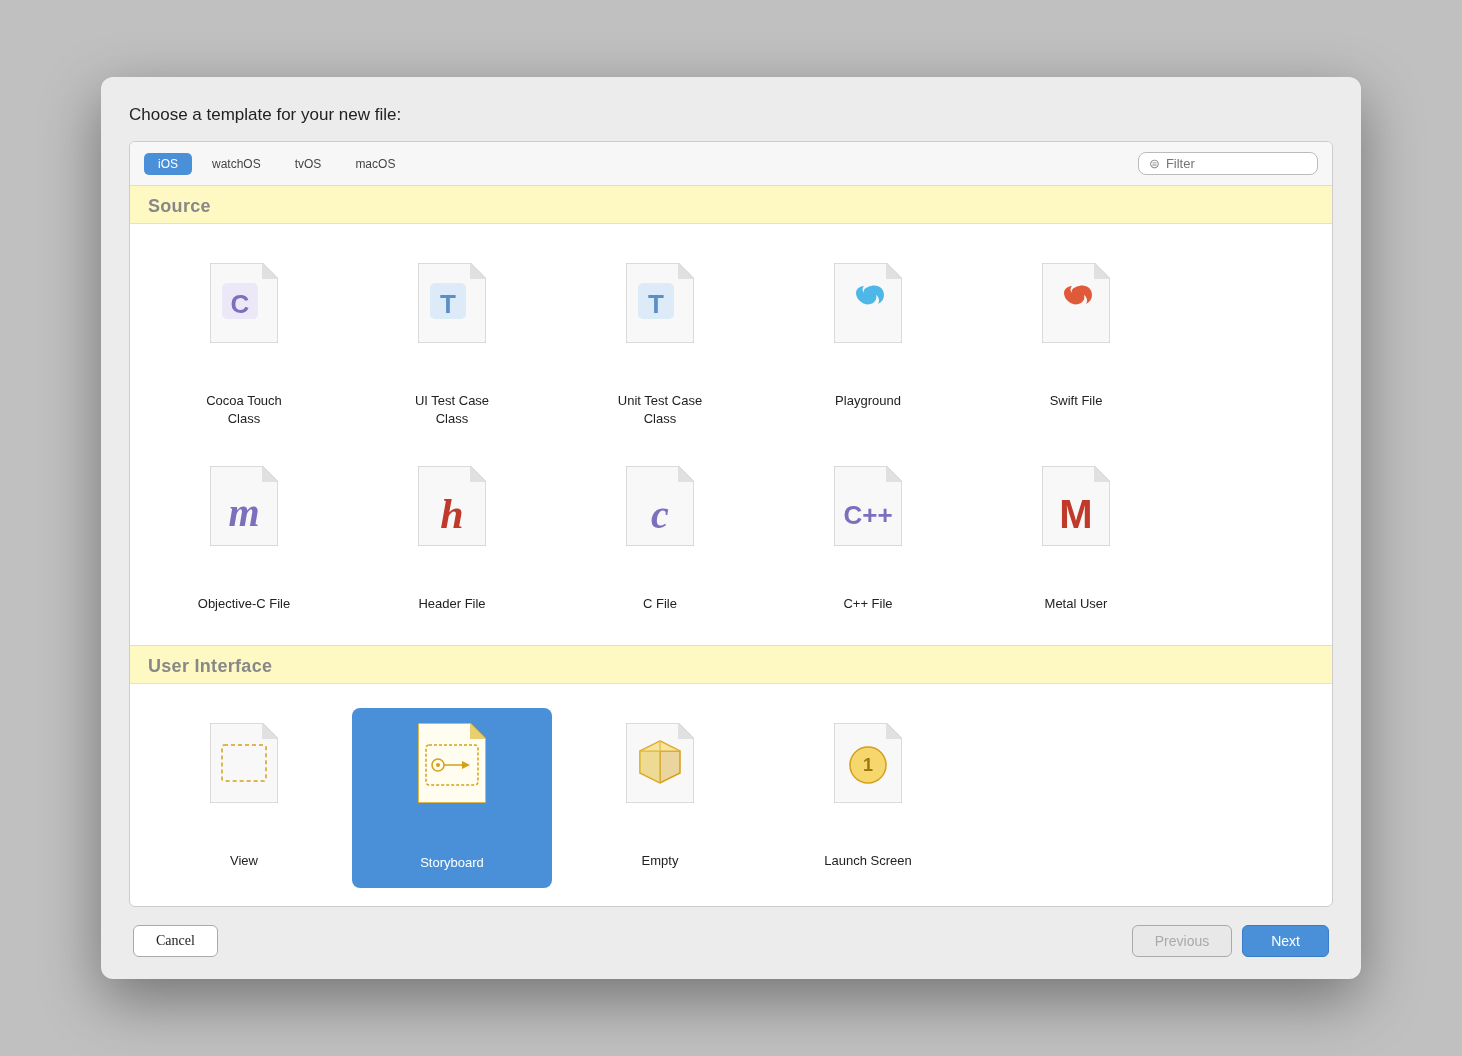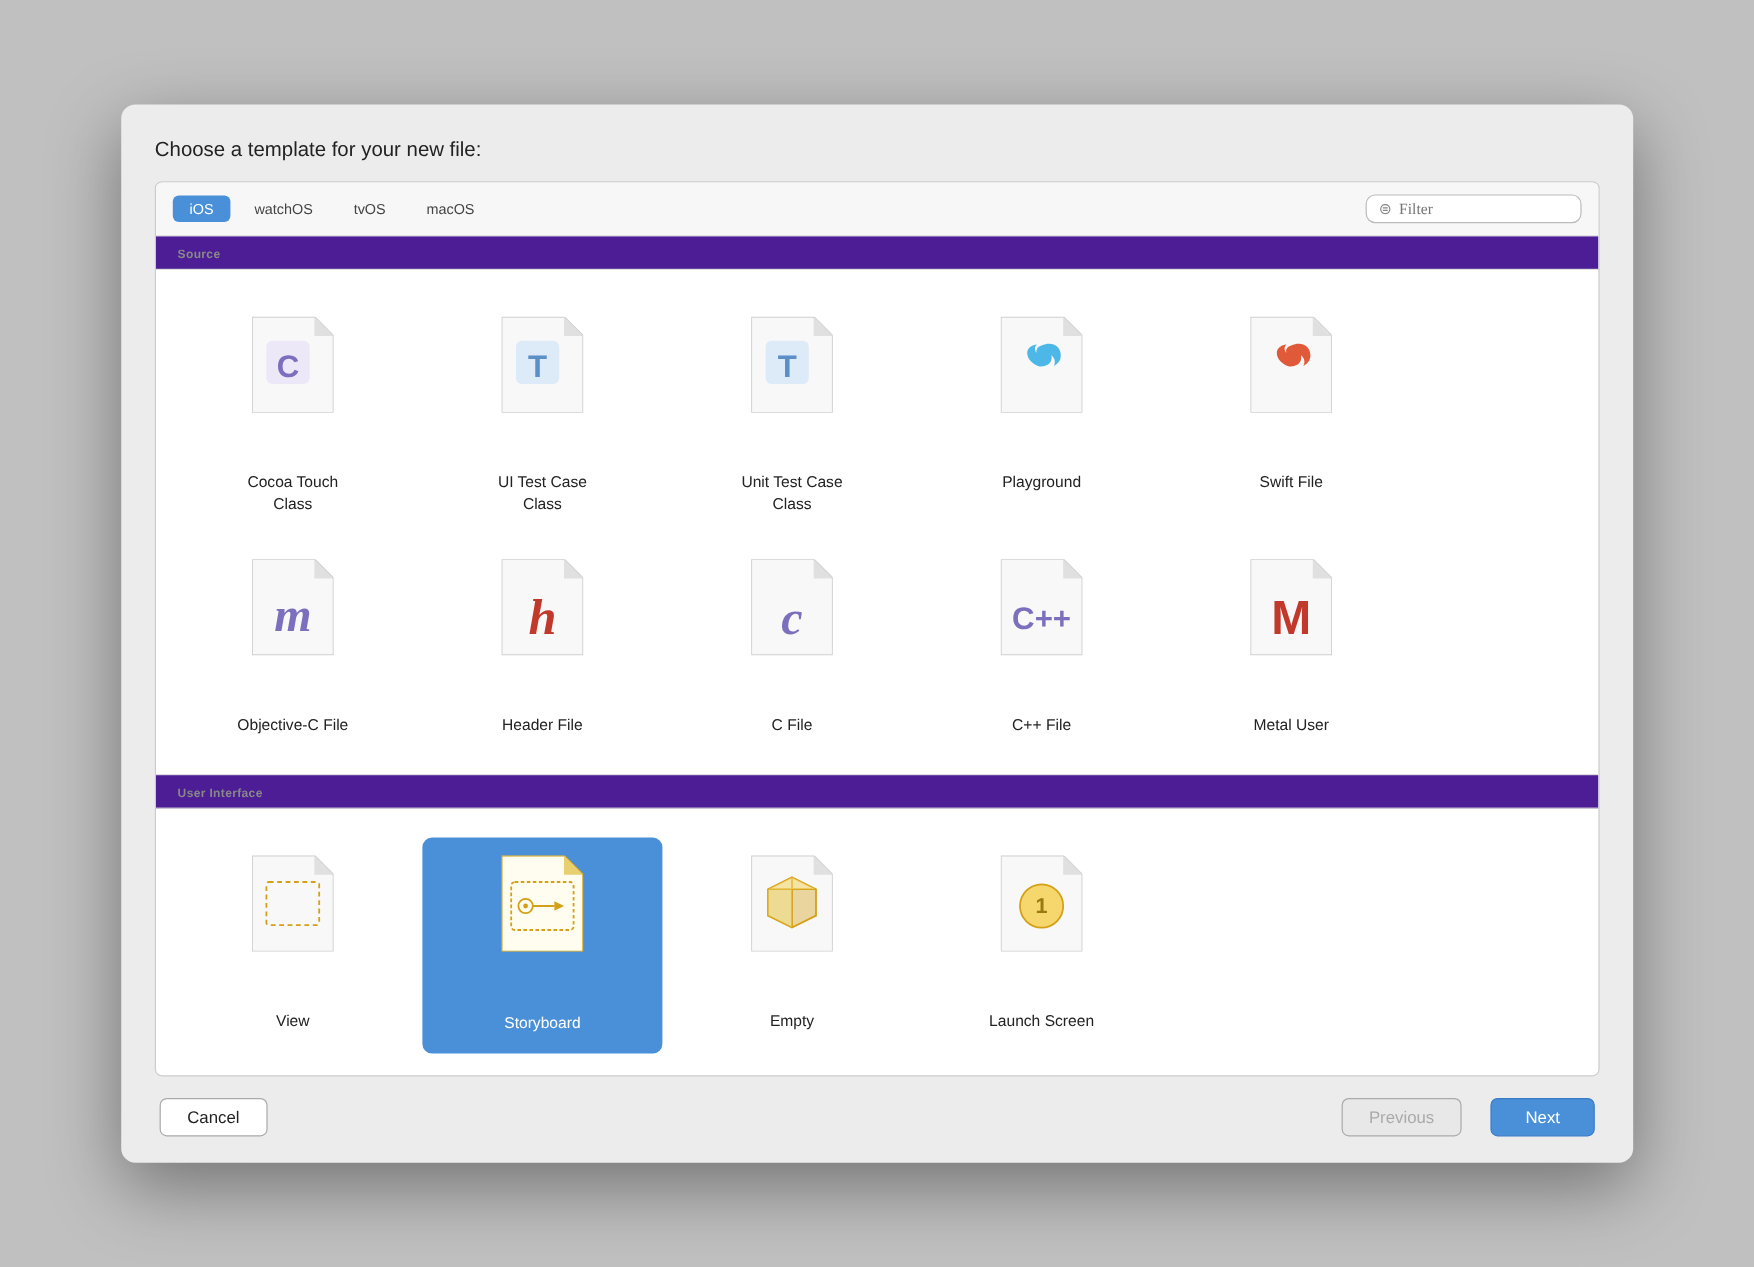--- a/index.html
+++ b/index.html
@@ -78,34 +78,33 @@
       font-size: 13px;
     }
 
     .filter-input {
       border: none;
       outline: none;
       font-size: 13px;
       color: #888;
       background: transparent;
       width: 140px;
-      font-family: Liberation Serif, serif;
     }
 
     
     .section {
       padding: 0;
     }
 
     .section-header {
       padding: 10px 18px 6px 18px;
-      font-size: 10px;
+      font-size: 18px;
       font-weight: 600;
       color: #888;
-      background: #4c1d95;
+      background: #fef9c3;
       border-bottom: 1px solid #e0e0e0;
       letter-spacing: 0.3px;
     }
 
     .section-divider {
       border: none;
       border-top: 1px solid #ddd;
       margin: 0;
     }
 
@@ -166,25 +165,26 @@
     }
 
     .btn-cancel {
       padding: 7px 22px;
       background: #fff;
       border: 1px solid #aaa;
       border-radius: 6px;
       font-size: 14px;
       cursor: pointer;
       color: #222;
+      font-family: Liberation Serif, serif;
     }
 
     .btn-group {
       display: flex;
-      gap: 24px;
+      gap: 10px;
     }
 
     .btn-previous {
       padding: 7px 22px;
       background: #e8e8e8;
       border: 1px solid #aaa;
       border-radius: 6px;
       font-size: 14px;
       cursor: pointer;
       color: #aaa;

